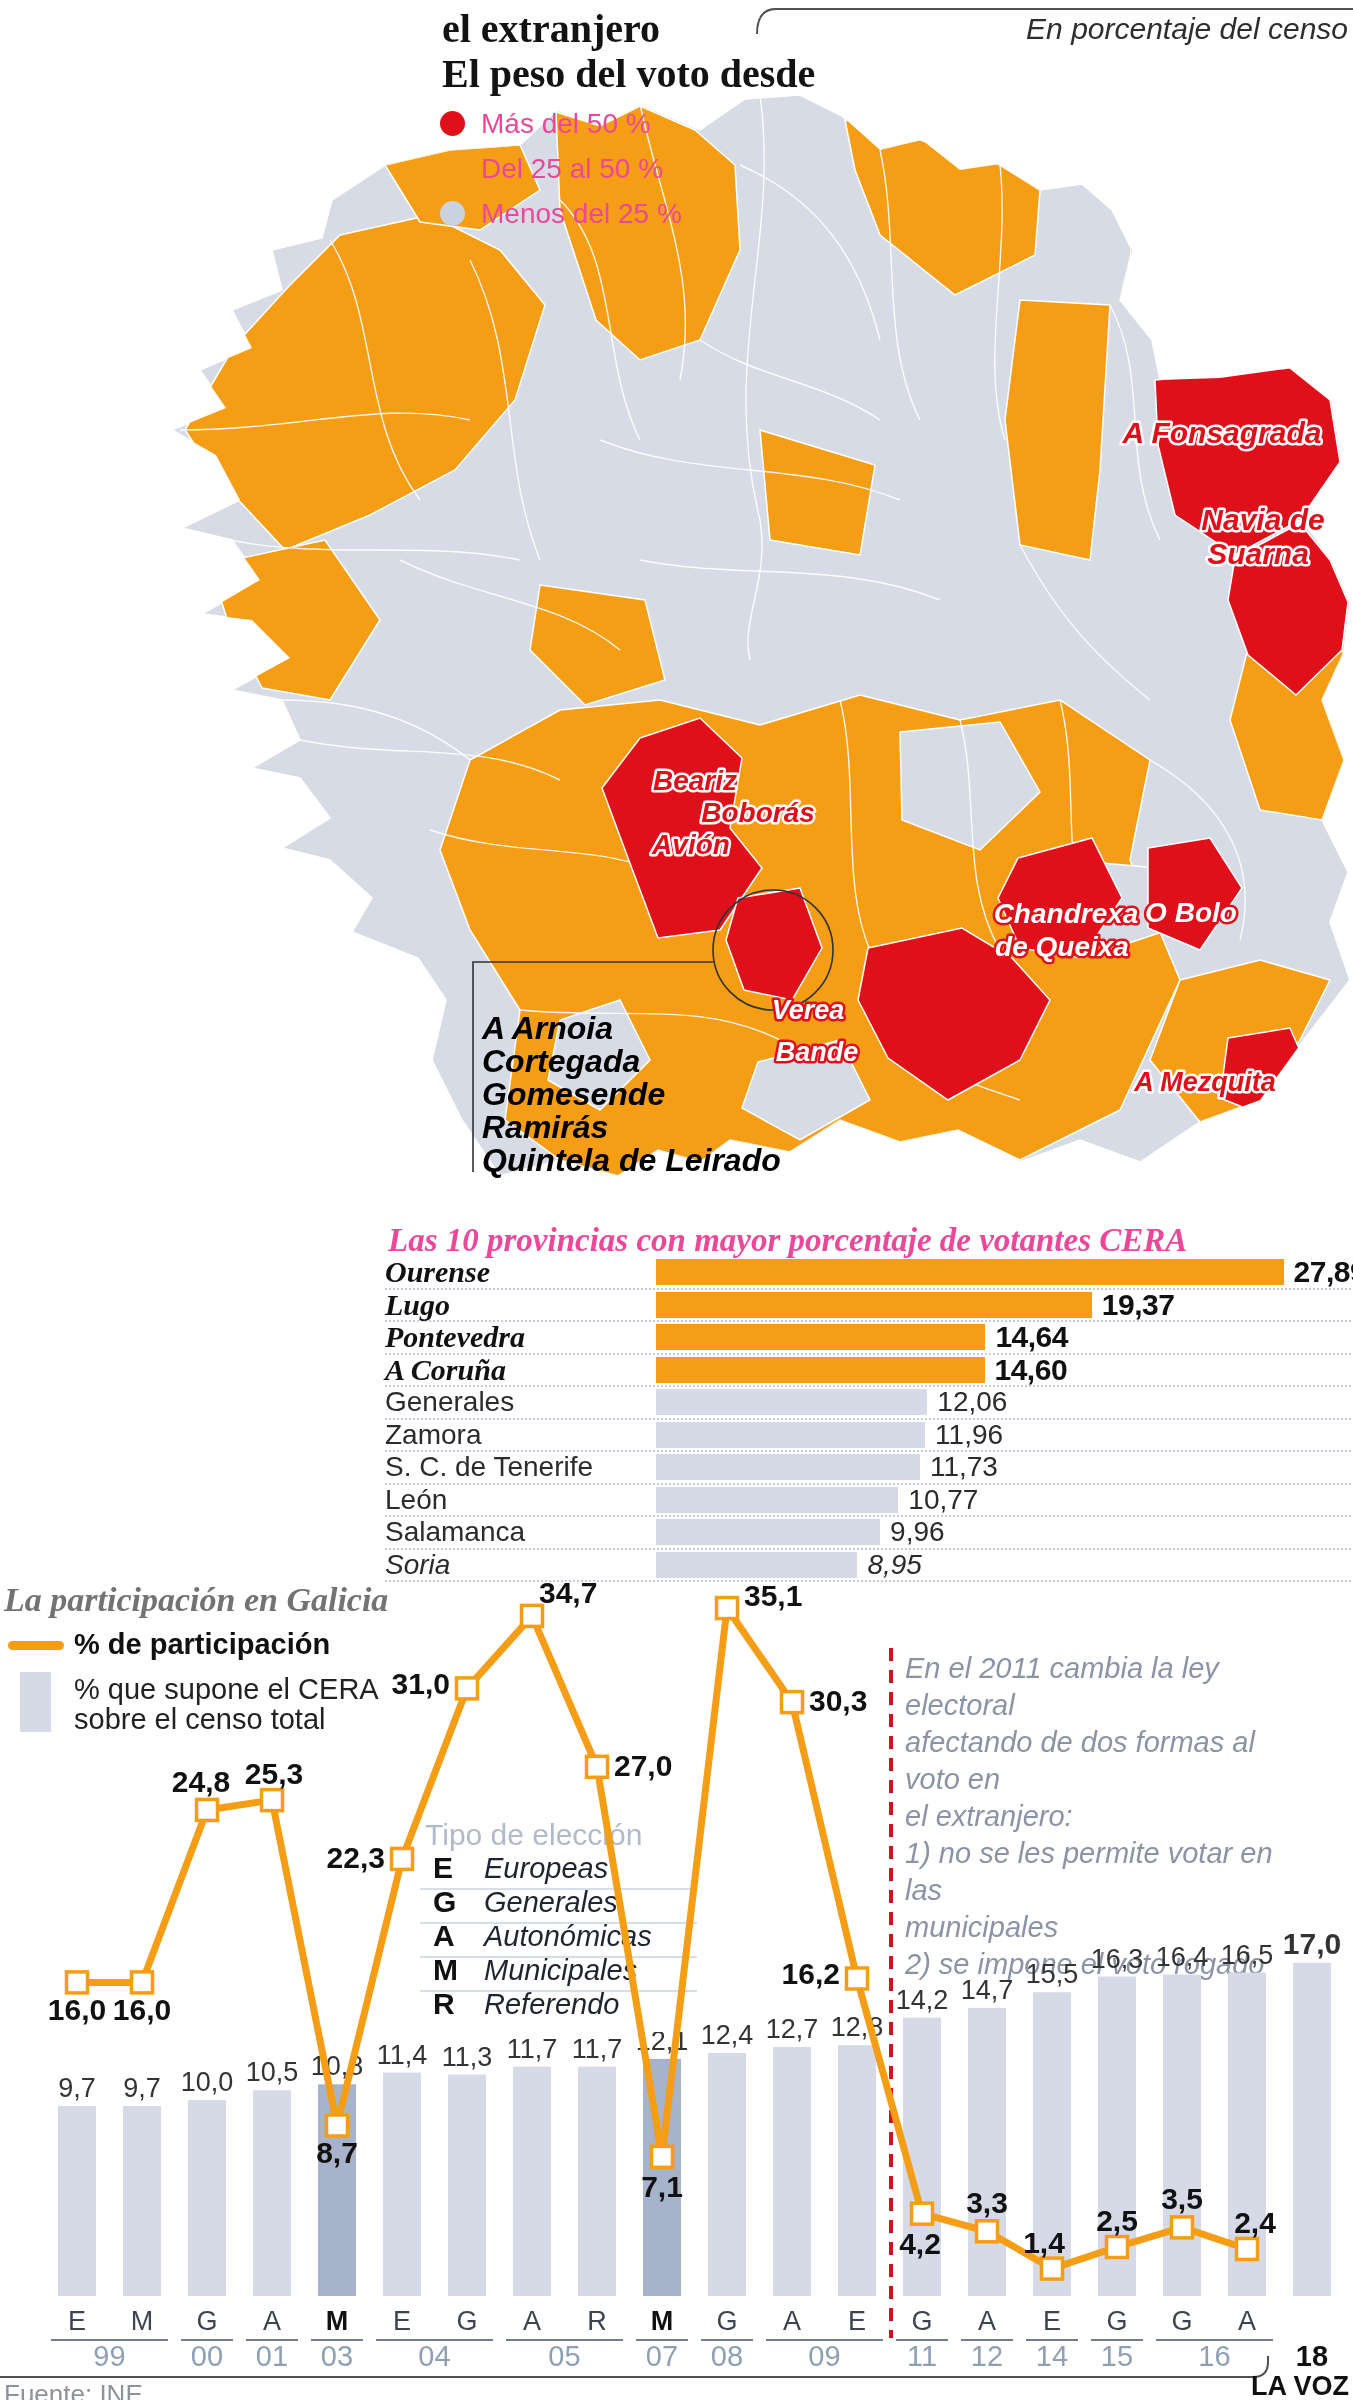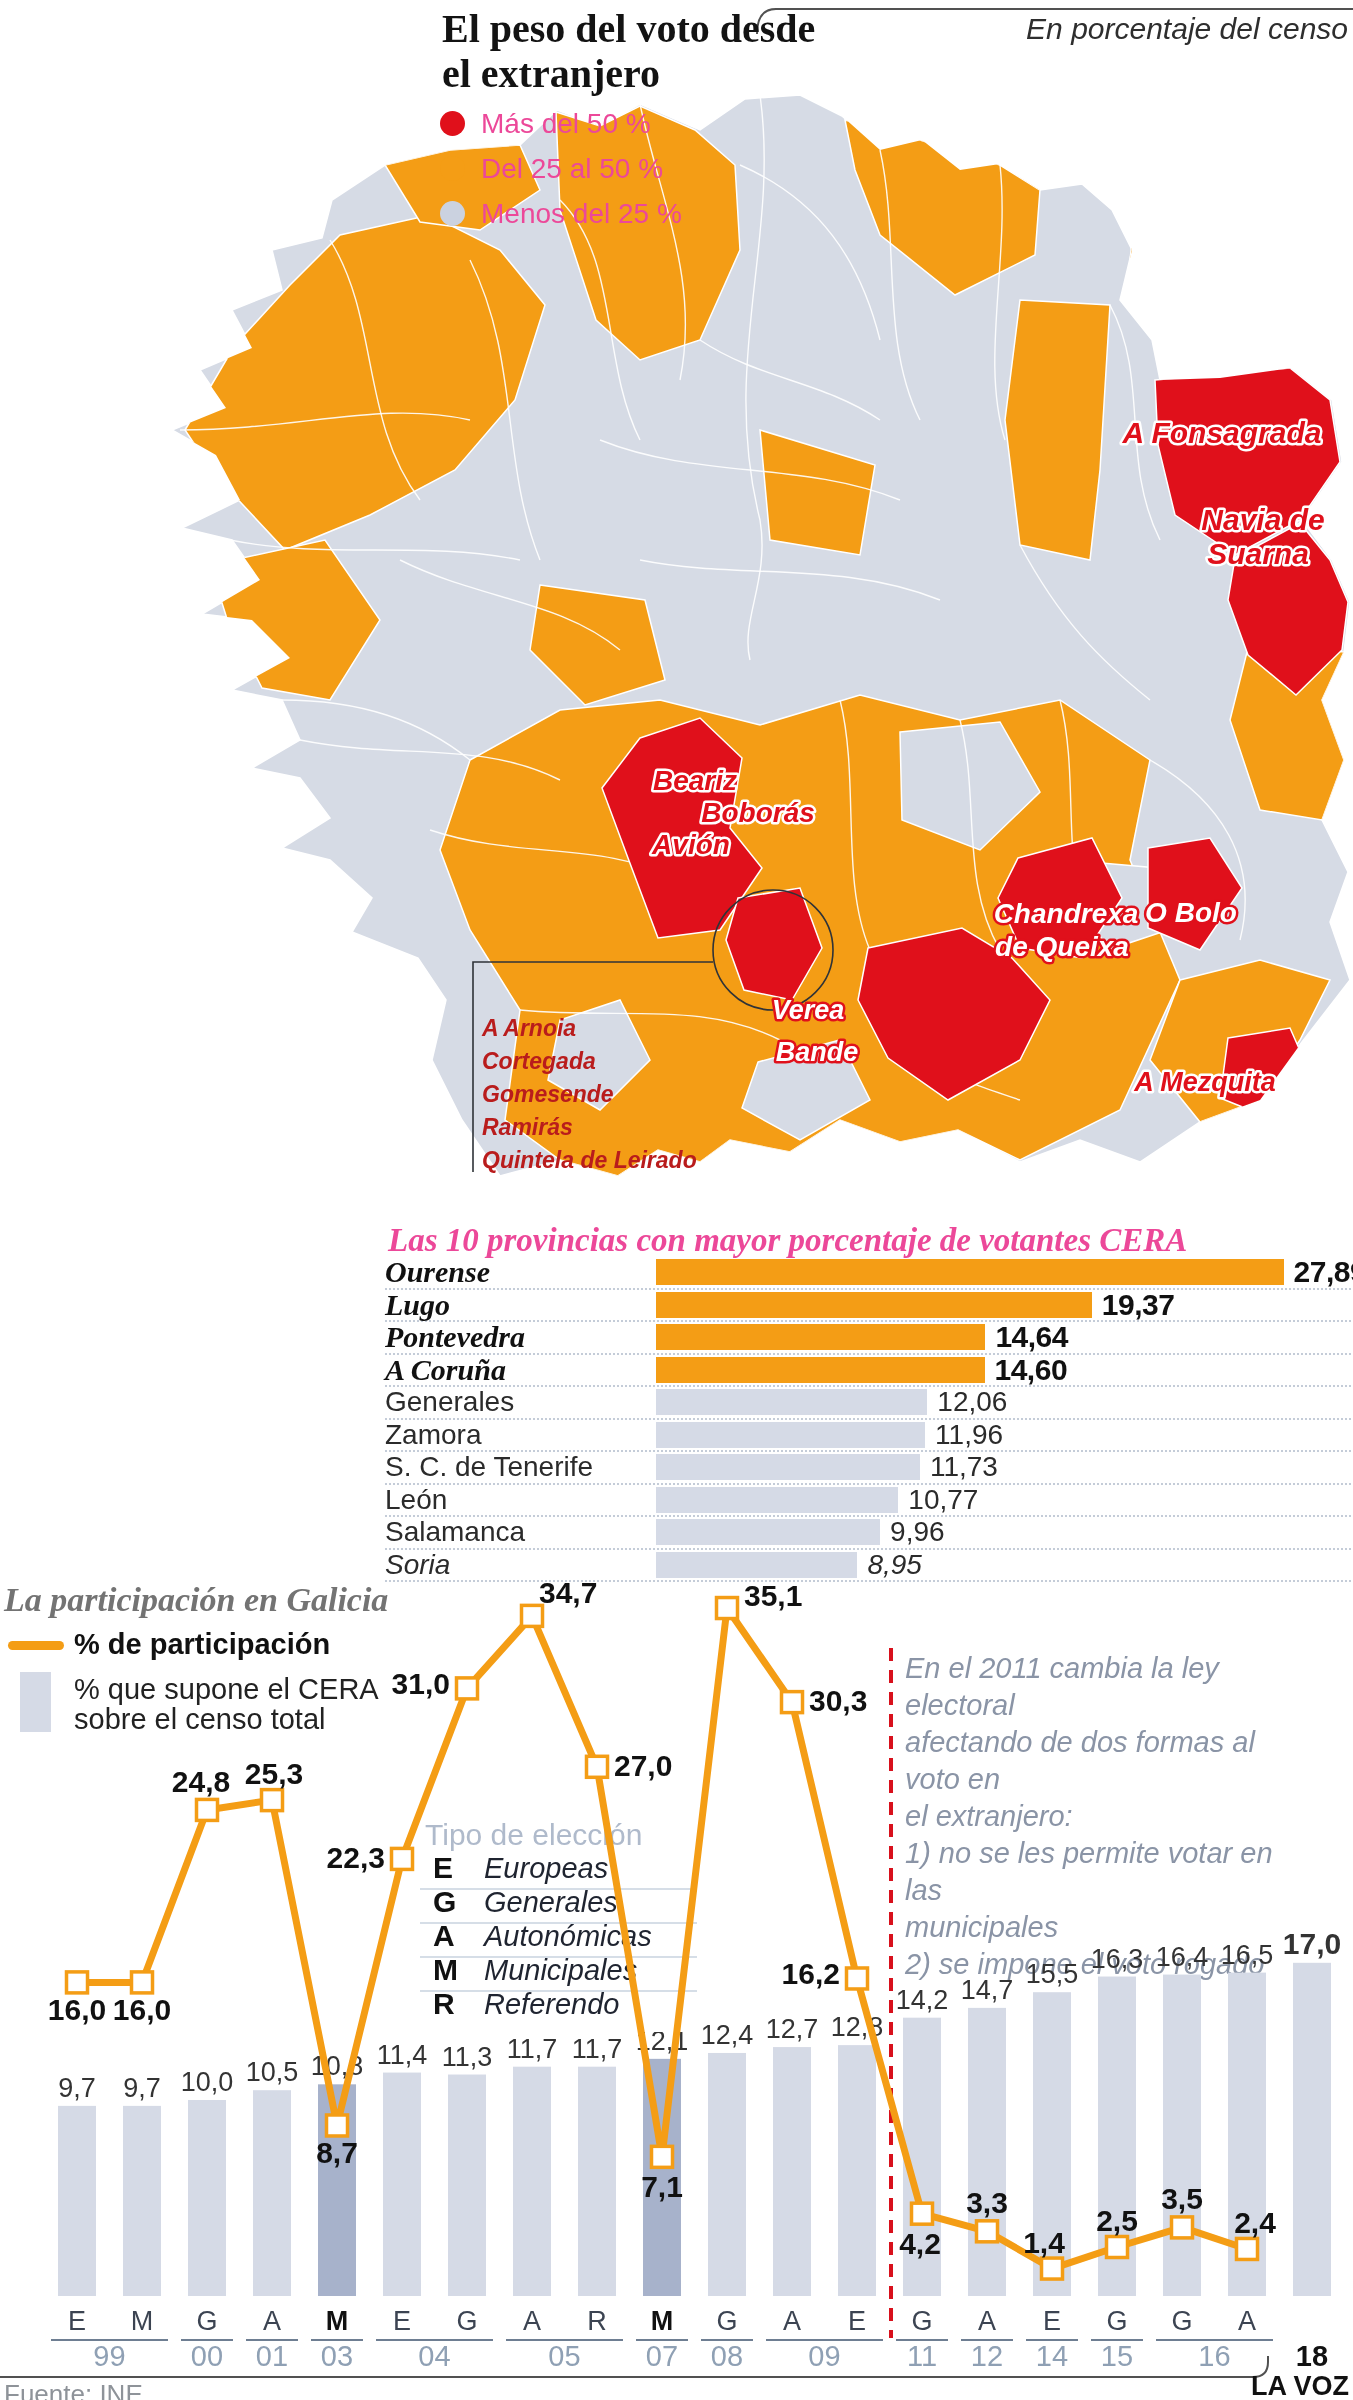--- a/index.html
+++ b/index.html
@@ -29,22 +29,22 @@
   .pval.gal{font-weight:bold;font-size:30px;letter-spacing:-0.5px;color:#111;}
   
   .part-title{left:4px;top:1581px;font-family:"Liberation Serif",serif;font-style:italic;
               font-weight:bold;font-size:34px;color:#737373;}
   .leg-line-swatch{left:8px;top:1641px;width:56px;height:9px;border-radius:5px;}
   .leg-line-label{left:74px;top:1628px;font-size:29px;font-weight:bold;color:#111;}
   .leg-bar-swatch{left:20px;top:1672px;width:31px;height:60px;}
   .leg-bar-label{left:74px;top:1674px;font-size:29px;line-height:30px;color:#222;}
   .annotation{left:905px;top:1650px;width:400px;font-size:29px;font-style:italic;
               color:#8A94A6;line-height:37px;}
-  .callout-list{left:482px;top:1012px;font-size:23px;font-weight:bold;font-style:italic;
-                color:#b91c1c;line-height:33px;}
+  .callout-list{left:482px;top:1012px;font-size:32px;font-weight:bold;font-style:italic;
+                color:#000000;line-height:33px;}
   
   .src{left:4px;top:2379px;font-size:26px;color:#8E9399;}
   .brand{right:4px;top:2371px;font-size:27px;font-weight:bold;color:#111;}
   svg{position:absolute;left:0;top:0;}
   svg text{font-family:"Liberation Sans",sans-serif;}
 </style>
 </head>
 <body>
 
 <div class="page">
@@ -118,22 +118,22 @@
       <text x="691" y="854" text-anchor="middle" font-size="28" font-weight="bold" font-style="italic" fill="#E0101B" stroke="#fff" stroke-width="5" paint-order="stroke" stroke-linejoin="round">Avión</text>
       <text x="1066" y="923" text-anchor="middle" font-size="28" font-weight="bold" font-style="italic" fill="#fff" stroke="#E0101B" stroke-width="5" paint-order="stroke" stroke-linejoin="round">Chandrexa</text>
       <text x="1062" y="956" text-anchor="middle" font-size="28" font-weight="bold" font-style="italic" fill="#fff" stroke="#E0101B" stroke-width="5" paint-order="stroke" stroke-linejoin="round">de Queixa</text>
       <text x="1191" y="922" text-anchor="middle" font-size="28" font-weight="bold" font-style="italic" fill="#fff" stroke="#E0101B" stroke-width="5" paint-order="stroke" stroke-linejoin="round">O Bolo</text>
       <text x="808" y="1019" text-anchor="middle" font-size="27" font-weight="bold" font-style="italic" fill="#fff" stroke="#E0101B" stroke-width="5" paint-order="stroke" stroke-linejoin="round">Verea</text>
       <text x="817" y="1061" text-anchor="middle" font-size="27" font-weight="bold" font-style="italic" fill="#fff" stroke="#E0101B" stroke-width="5" paint-order="stroke" stroke-linejoin="round">Bande</text>
       <text x="1205" y="1091" text-anchor="middle" font-size="27" font-weight="bold" font-style="italic" fill="#E0101B" stroke="#fff" stroke-width="5" paint-order="stroke" stroke-linejoin="round">A Mezquita</text>
     </svg>
 
   <div class="abs headline">
+    <div>el extranjero</div>
     <div>El peso del voto desde</div>
-    <div>el extranjero</div>
   </div>
   <div class="abs unit-note">En porcentaje del censo</div>
   <div class="abs map-legend" id="map-legend">
       <div class="row">
         <span class="dot" style="background: rgb(224, 16, 27);"></span>
         <span class="lab">Más del 50 %</span>
       </div>
       <div class="row">
         <span class="dot" style="background: rgb(244, 157, 21);"></span>
         <span class="lab">Del 25 al 50 %</span>

